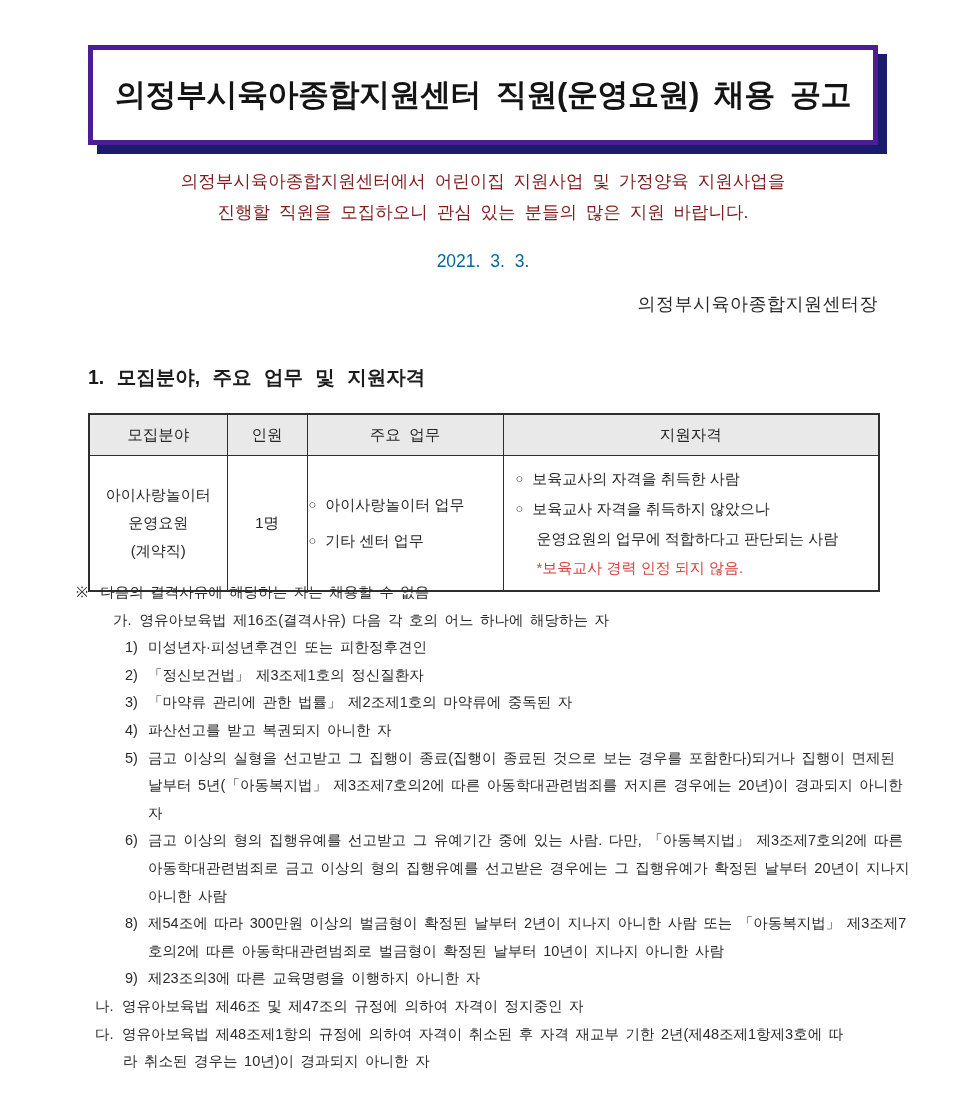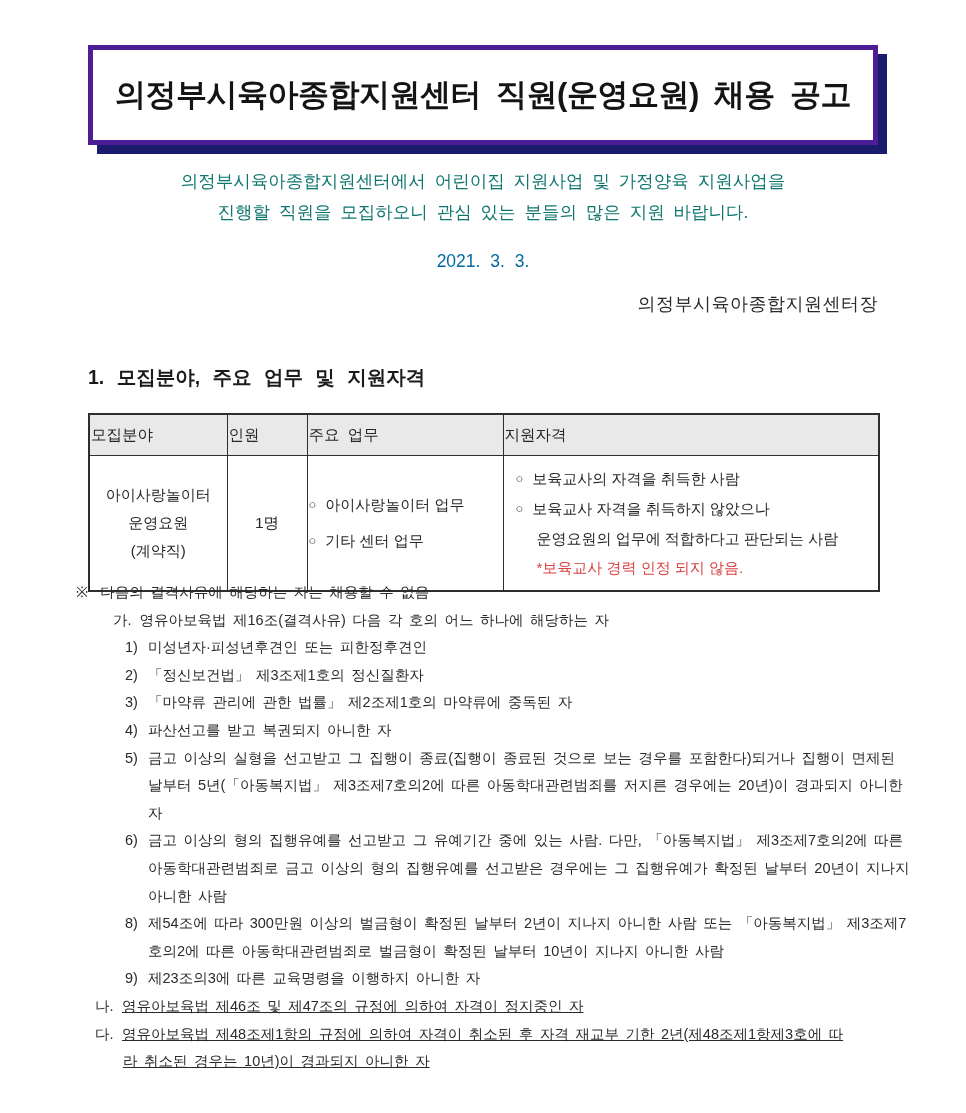--- a/index.html
+++ b/index.html
@@ -16,21 +16,21 @@
     display:flex; align-items:center; justify-content:center;
   }
   .title-box .title {
     font-size:31px; font-weight:700; color:#141414; white-space:nowrap;
     word-spacing:7px; letter-spacing:-0.5px;
   }
 
   
   .intro {
     position:absolute; left:88px; top:166px; width:790px; text-align:center;
-    font-size:17.5px; line-height:31px; word-spacing:4px; color:#0f766e;
+    font-size:17.5px; line-height:31px; word-spacing:4px; color:#7f1d1d;
   }
   .date-line {
     position:absolute; left:88px; top:251px; width:790px; text-align:center;
     font-size:17.5px; word-spacing:5px; color:#0369a1;
   }
   .signature {
     position:absolute; left:88px; top:292px; width:790px; text-align:right;
     font-size:18px; letter-spacing:0.5px; color:#2a2a2a;
   }
 
@@ -43,21 +43,21 @@
   
   .recruit-table {
     position:absolute; left:88px; top:413px; width:790px;
     border-collapse:collapse; table-layout:fixed;
     font-size:15px; color:#262626;
   }
   .recruit-table, .recruit-table th, .recruit-table td { border:1px solid #2e2e2e; }
   .recruit-table { border-width:2px; }
   .recruit-table thead th {
     height:38px; background:#e9e9e9; font-weight:400; font-size:15.5px;
-    word-spacing:4px; text-align:left;
+    word-spacing:4px; text-align:center;
   }
   .recruit-table tbody td { height:122px; vertical-align:middle; }
   .cell-position { text-align:center; line-height:28px; }
   .cell-headcount { text-align:center; font-size:15.5px; }
   .cell-duties { line-height:35px; }
   .cell-qual { padding:6px 8px 6px 12px; line-height:29px; }
   .bullet { display:inline-block; margin-right:9px; font-size:13px; transform:translateY(-1px); }
   .qual-indent { margin-left:21px; }
   .qual-red { margin-left:21px; color:#d84040; }
 
@@ -65,21 +65,21 @@
   .notes {
     position:absolute; left:0; top:579px; width:966px;
     font-size:14.5px; line-height:27.6px; word-spacing:2.5px; color:#2a2a2a;
   }
   .n-head { margin-left:76px; }
   .n-head .n-marker { margin-right:12px; }
   .n-ga { margin-left:113px; }
   .n-ga .lbl { margin-right:8px; }
   .li { margin-left:148px; }
   .li .num { display:inline-block; width:23px; margin-left:-23px; }
-  .li2 { margin-left:122px;text-decoration:underline; }
+  .li2 { margin-left:122px; }
   .li2 .lbl { display:inline-block; width:27px; margin-left:-27px; }
   .li2 .cont { margin-left:1px; }
 </style>
 </head>
 <body>
 
 <div class="page">
 
   <div class="title-box">
     <span class="title">의정부시육아종합지원센터 직원(운영요원) 채용 공고</span>

